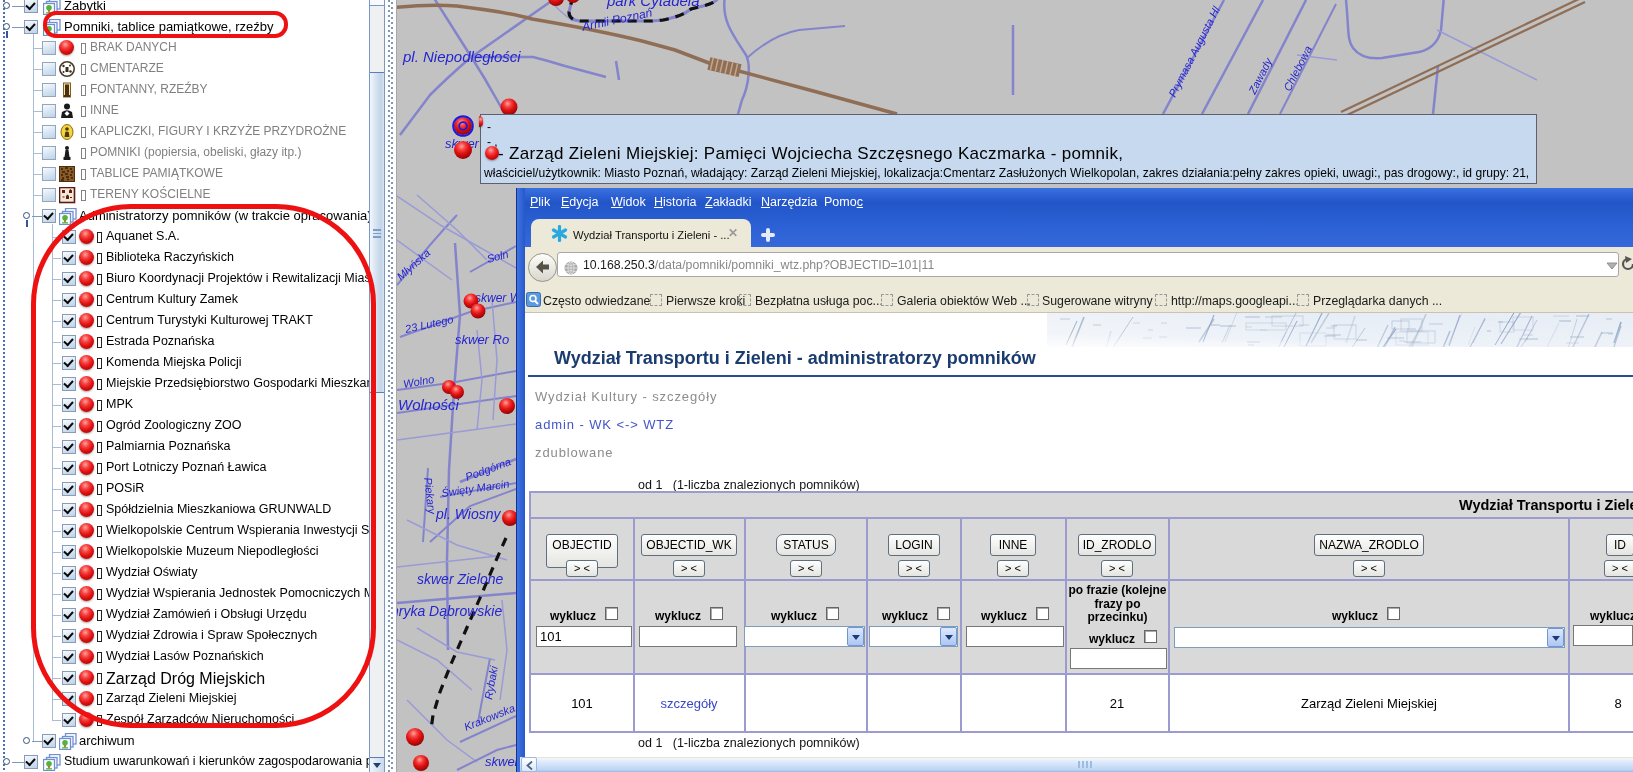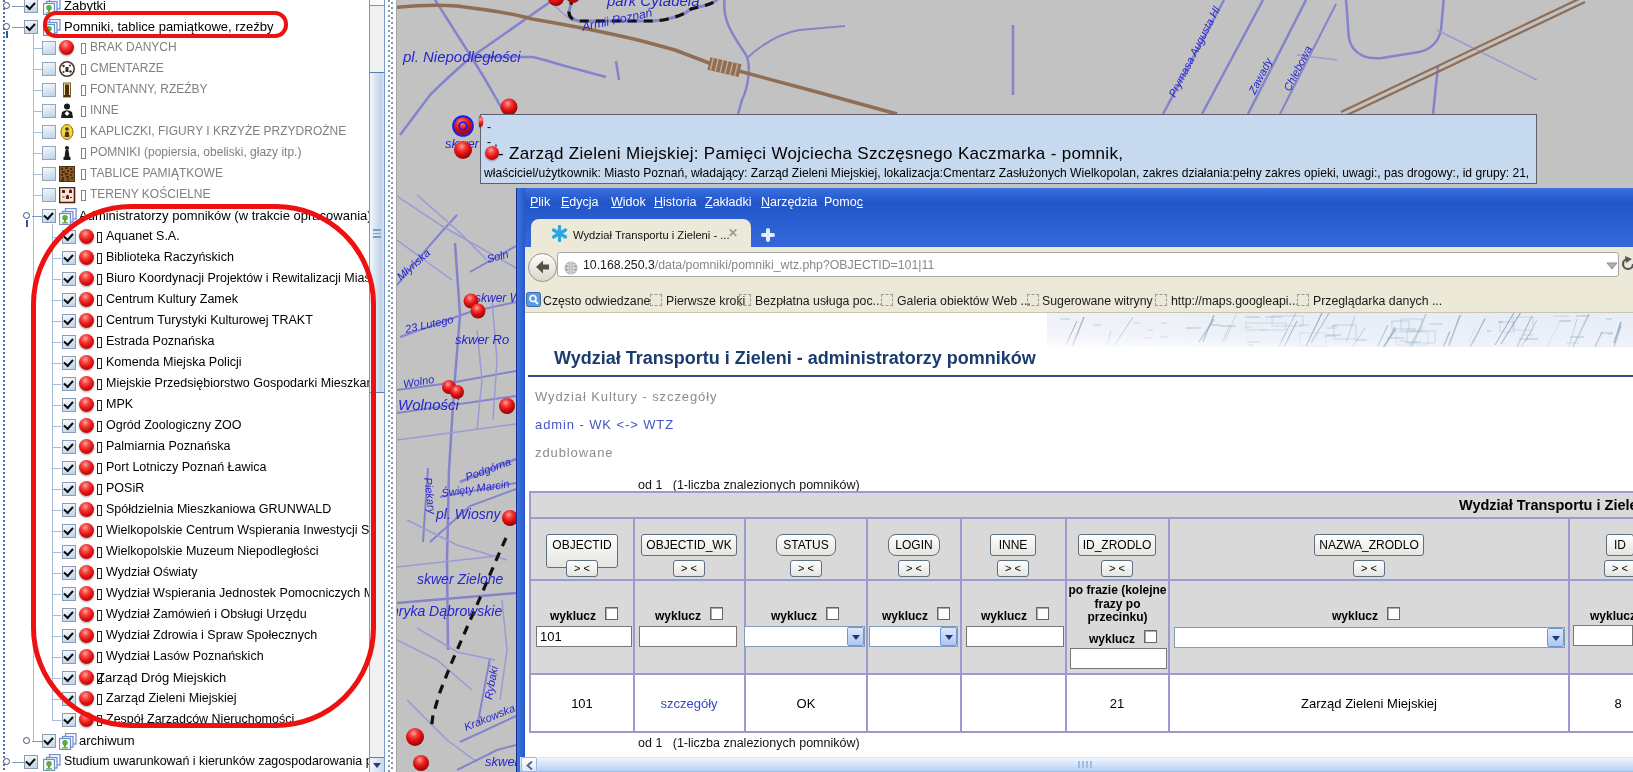--- a/index.html
+++ b/index.html
@@ -348,21 +348,21 @@
 <span class="t" style="left:106px;top:628px;font-size:12.5px;color:#000">Wydział Zdrowia i Spraw Społecznych</span>
 <div class="ln" style="left:52px;top:657px;width:9px;height:1px"></div>
 <div class="cb" style="left:62px;top:650px"></div>
 <div class="ball" style="left:79px;top:649px;width:15px;height:15px"></div>
 <div class="glb" style="left:97px;top:652px"></div>
 <span class="t" style="left:106px;top:649px;font-size:12.5px;color:#000">Wydział Lasów Poznańskich</span>
 <div class="ln" style="left:52px;top:678px;width:9px;height:1px"></div>
 <div class="cb" style="left:62px;top:671px"></div>
 <div class="ball" style="left:79px;top:670px;width:15px;height:15px"></div>
 <div class="glb" style="left:97px;top:673px"></div>
-<span class="t" style="left:97px;top:670px;font-size:13px;color:#000">Zarząd Dróg Miejskich</span>
+<span class="t" style="left:106px;top:670px;font-size:16px;color:#000">Zarząd Dróg Miejskich</span>
 <div class="ln" style="left:52px;top:699px;width:9px;height:1px"></div>
 <div class="cb" style="left:62px;top:692px"></div>
 <div class="ball" style="left:79px;top:691px;width:15px;height:15px"></div>
 <div class="glb" style="left:97px;top:694px"></div>
 <span class="t" style="left:106px;top:691px;font-size:12.5px;color:#000">Zarząd Zieleni Miejskiej</span>
 <div class="ln" style="left:52px;top:720px;width:9px;height:1px"></div>
 <div class="cb" style="left:62px;top:713px"></div>
 <div class="ball" style="left:79px;top:712px;width:15px;height:15px"></div>
 <div class="glb" style="left:97px;top:715px"></div>
 <span class="t" style="left:106px;top:712px;font-size:12.5px;color:#000">Zespół Zarządców Nieruchomości</span>
@@ -600,21 +600,21 @@
       <div class="a" style="left:549px;top:329px;width:2px;height:216px;background:#9b9bd0"></div>
       <div class="a" style="left:652px;top:329px;width:2px;height:216px;background:#9b9bd0"></div>
       <div class="a" style="left:1052px;top:329px;width:2px;height:216px;background:#9b9bd0"></div>
       <span class="t" style="left:943px;top:309px;font-size:14.5px;font-weight:bold;color:#000">Wydział Transportu i Zieleni</span>
       <div class="a" style="left:30px;top:346px;width:72px;height:34px;background:linear-gradient(180deg,#ffffff,#e4e4e0);border:1px solid #5f6f7f;border-radius:3px;box-sizing:border-box;text-align:center;font-size:12px;line-height:20px;color:#000">OBJECTID</div>
       <div class="a" style="left:50px;top:372px;width:32px;height:17px;background:linear-gradient(180deg,#ffffff,#e4e4e0);border:1px solid #5f6f7f;border-radius:3px;box-sizing:border-box;text-align:center;font-size:11px;line-height:15px;color:#000">&gt; &lt;</div>
       <div class="a" style="left:125px;top:346px;width:96px;height:22px;background:linear-gradient(180deg,#ffffff,#e4e4e0);border:1px solid #5f6f7f;border-radius:3px;box-sizing:border-box;text-align:center;font-size:12px;line-height:20px;color:#000">OBJECTID_WK</div>
       <div class="a" style="left:157px;top:372px;width:32px;height:17px;background:linear-gradient(180deg,#ffffff,#e4e4e0);border:1px solid #5f6f7f;border-radius:3px;box-sizing:border-box;text-align:center;font-size:11px;line-height:15px;color:#000">&gt; &lt;</div>
       <div class="a" style="left:260px;top:346px;width:60px;height:22px;background:linear-gradient(180deg,#ffffff,#e4e4e0);border:1px solid #5f6f7f;border-radius:7px;box-sizing:border-box;text-align:center;font-size:12px;line-height:20px;color:#000">STATUS</div>
       <div class="a" style="left:274px;top:372px;width:32px;height:17px;background:linear-gradient(180deg,#ffffff,#e4e4e0);border:1px solid #5f6f7f;border-radius:3px;box-sizing:border-box;text-align:center;font-size:11px;line-height:15px;color:#000">&gt; &lt;</div>
-      <div class="a" style="left:372px;top:346px;width:52px;height:22px;background:linear-gradient(180deg,#ffffff,#e4e4e0);border:1px solid #5f6f7f;border-radius:8px;box-sizing:border-box;text-align:center;font-size:12px;line-height:20px;color:#000">LOGIN</div>
+      <div class="a" style="left:372px;top:346px;width:52px;height:22px;background:linear-gradient(180deg,#ffffff,#e4e4e0);border:1px solid #5f6f7f;border-radius:3px;box-sizing:border-box;text-align:center;font-size:12px;line-height:20px;color:#000">LOGIN</div>
       <div class="a" style="left:382px;top:372px;width:32px;height:17px;background:linear-gradient(180deg,#ffffff,#e4e4e0);border:1px solid #5f6f7f;border-radius:3px;box-sizing:border-box;text-align:center;font-size:11px;line-height:15px;color:#000">&gt; &lt;</div>
       <div class="a" style="left:474px;top:346px;width:46px;height:22px;background:linear-gradient(180deg,#ffffff,#e4e4e0);border:1px solid #5f6f7f;border-radius:3px;box-sizing:border-box;text-align:center;font-size:12px;line-height:20px;color:#000">INNE</div>
       <div class="a" style="left:481px;top:372px;width:32px;height:17px;background:linear-gradient(180deg,#ffffff,#e4e4e0);border:1px solid #5f6f7f;border-radius:3px;box-sizing:border-box;text-align:center;font-size:11px;line-height:15px;color:#000">&gt; &lt;</div>
       <div class="a" style="left:562px;top:346px;width:78px;height:22px;background:linear-gradient(180deg,#ffffff,#e4e4e0);border:1px solid #5f6f7f;border-radius:3px;box-sizing:border-box;text-align:center;font-size:12px;line-height:20px;color:#000">ID_ZRODLO</div>
       <div class="a" style="left:585px;top:372px;width:32px;height:17px;background:linear-gradient(180deg,#ffffff,#e4e4e0);border:1px solid #5f6f7f;border-radius:3px;box-sizing:border-box;text-align:center;font-size:11px;line-height:15px;color:#000">&gt; &lt;</div>
       <div class="a" style="left:798px;top:346px;width:110px;height:22px;background:linear-gradient(180deg,#ffffff,#e4e4e0);border:1px solid #5f6f7f;border-radius:3px;box-sizing:border-box;text-align:center;font-size:12px;line-height:20px;color:#000">NAZWA_ZRODLO</div>
       <div class="a" style="left:837px;top:372px;width:32px;height:17px;background:linear-gradient(180deg,#ffffff,#e4e4e0);border:1px solid #5f6f7f;border-radius:3px;box-sizing:border-box;text-align:center;font-size:11px;line-height:15px;color:#000">&gt; &lt;</div>
       <div class="a" style="left:1090px;top:346px;width:28px;height:22px;background:linear-gradient(180deg,#ffffff,#e4e4e0);border:1px solid #5f6f7f;border-radius:3px;box-sizing:border-box;text-align:center;font-size:12px;line-height:20px;color:#000">ID</div>
       <div class="a" style="left:1088px;top:372px;width:32px;height:17px;background:linear-gradient(180deg,#ffffff,#e4e4e0);border:1px solid #5f6f7f;border-radius:3px;box-sizing:border-box;text-align:center;font-size:11px;line-height:15px;color:#000">&gt; &lt;</div>
       <span class="t" style="left:34px;top:421px;font-size:12px;font-weight:bold">wyklucz</span>
@@ -645,21 +645,20 @@
       </div>
       <div class="a" style="left:450px;top:438px;width:98px;height:21px;background:#fff;border:1px solid #777;box-sizing:border-box;font-size:13px;line-height:19px;padding-left:3px;color:#000"></div>
       <div class="a" style="left:554px;top:460px;width:97px;height:21px;background:#fff;border:1px solid #777;box-sizing:border-box;font-size:13px;line-height:19px;padding-left:3px;color:#000"></div>
       <div class="a" style="left:658px;top:439px;width:391px;height:21px;background:#fff;border:1px solid #7f9db9;box-sizing:border-box"></div>
       <div class="a" style="left:1031px;top:440px;width:17px;height:19px;background:linear-gradient(180deg,#dce8fc,#aec6f0);border:1px solid #7096d8;box-sizing:border-box;border-radius:2px">
         <div class="a" style="left:4px;top:7px;width:0;height:0;border-left:4px solid transparent;border-right:4px solid transparent;border-top:5px solid #1a3a7a"></div>
       </div>
       <div class="a" style="left:1057px;top:437px;width:60px;height:21px;background:#fff;border:1px solid #777;box-sizing:border-box;font-size:13px;line-height:19px;padding-left:3px;color:#000"></div>
       <div class="t" style="left:-134px;top:508px;width:400px;text-align:center;font-size:13px;color:#000">101</div>
       <div class="t" style="left:-27px;top:508px;width:400px;text-align:center;font-size:13px;color:#3847c8">szczegóły</div>
-      <div class="t" style="left:90px;top:508px;width:400px;text-align:center;font-size:13px;color:#000">OK</div>
       <div class="t" style="left:401px;top:508px;width:400px;text-align:center;font-size:13px;color:#000">21</div>
       <div class="t" style="left:653px;top:508px;width:400px;text-align:center;font-size:13px;color:#000">Zarząd Zieleni Miejskiej</div>
       <div class="t" style="left:902px;top:508px;width:400px;text-align:center;font-size:13px;color:#000">8</div>
       <span class="t" style="left:122px;top:548px;font-size:12.5px;color:#111">od 1&nbsp;&nbsp;&nbsp;(1-liczba znalezionych pomników)</span>
       <div class="a" style="left:4px;top:569px;width:1113px;height:15px;background:linear-gradient(180deg,#f3f7fe 0%,#dce9fb 30%,#bdd4f4 85%,#9cb9e2 100%);border-top:1px solid #e8e5d8;box-sizing:border-box"></div>
       <div class="a" style="left:5px;top:569px;width:16px;height:15px;background:linear-gradient(180deg,#fff,#dde8f8);border:1px solid #9ab8e8;border-radius:2px;box-sizing:border-box">
         <svg class="a" style="left:4px;top:3px" width="7" height="9">
           <path d="M 6,0.5 L 1.5,4.5 L 6,8.5" fill="none" stroke="#4d6185" stroke-width="1.8"></path>
         </svg>
       </div>

